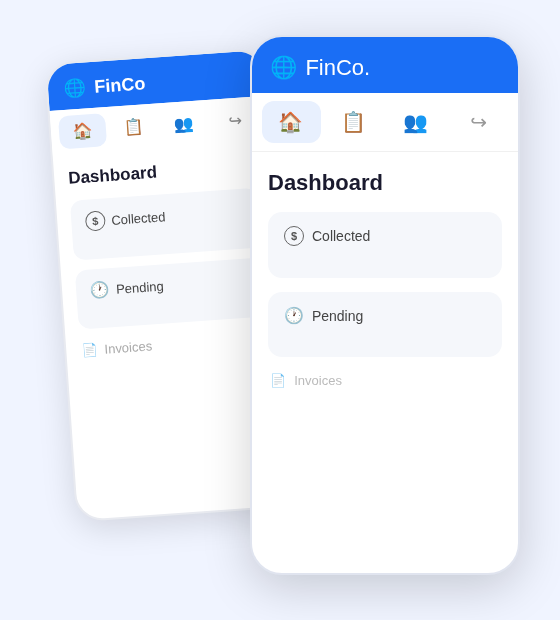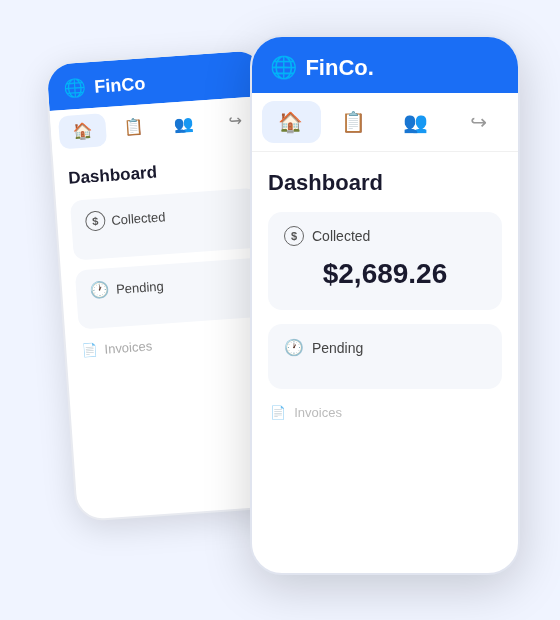--- a/index.html
+++ b/index.html
@@ -138,21 +138,21 @@
     }
 
     .phone-front .phone-header .logo-icon {
       color: #fff;
       font-size: 22px;
     }
 
     .phone-front .phone-header .logo-text {
       color: #fff;
       font-size: 22px;
-      font-weight: 700;
+      font-weight: 400;
     }
 
     .phone-front .nav-bar {
       display: flex;
       padding: 8px 10px;
       gap: 4px;
       background: #fff;
       border-bottom: 1px solid #f0f0f0;
     }
 
@@ -282,21 +282,20 @@
       <div class="nav-item">↪</div>
     </div>
     <div class="content">
       <div class="page-title">Dashboard</div>
 
       <div class="card">
         <div class="card-label">
           <span class="dollar-circle">$</span>
           <span>Collected</span>
         </div>
-        <div class="card-value">$2,689.26</div>
       </div>
 
       <div class="card">
         <div class="card-label">
           <span class="clock-icon">🕐</span>
           <span>Pending</span>
         </div>
       </div>
 
       <div class="invoices-label">

